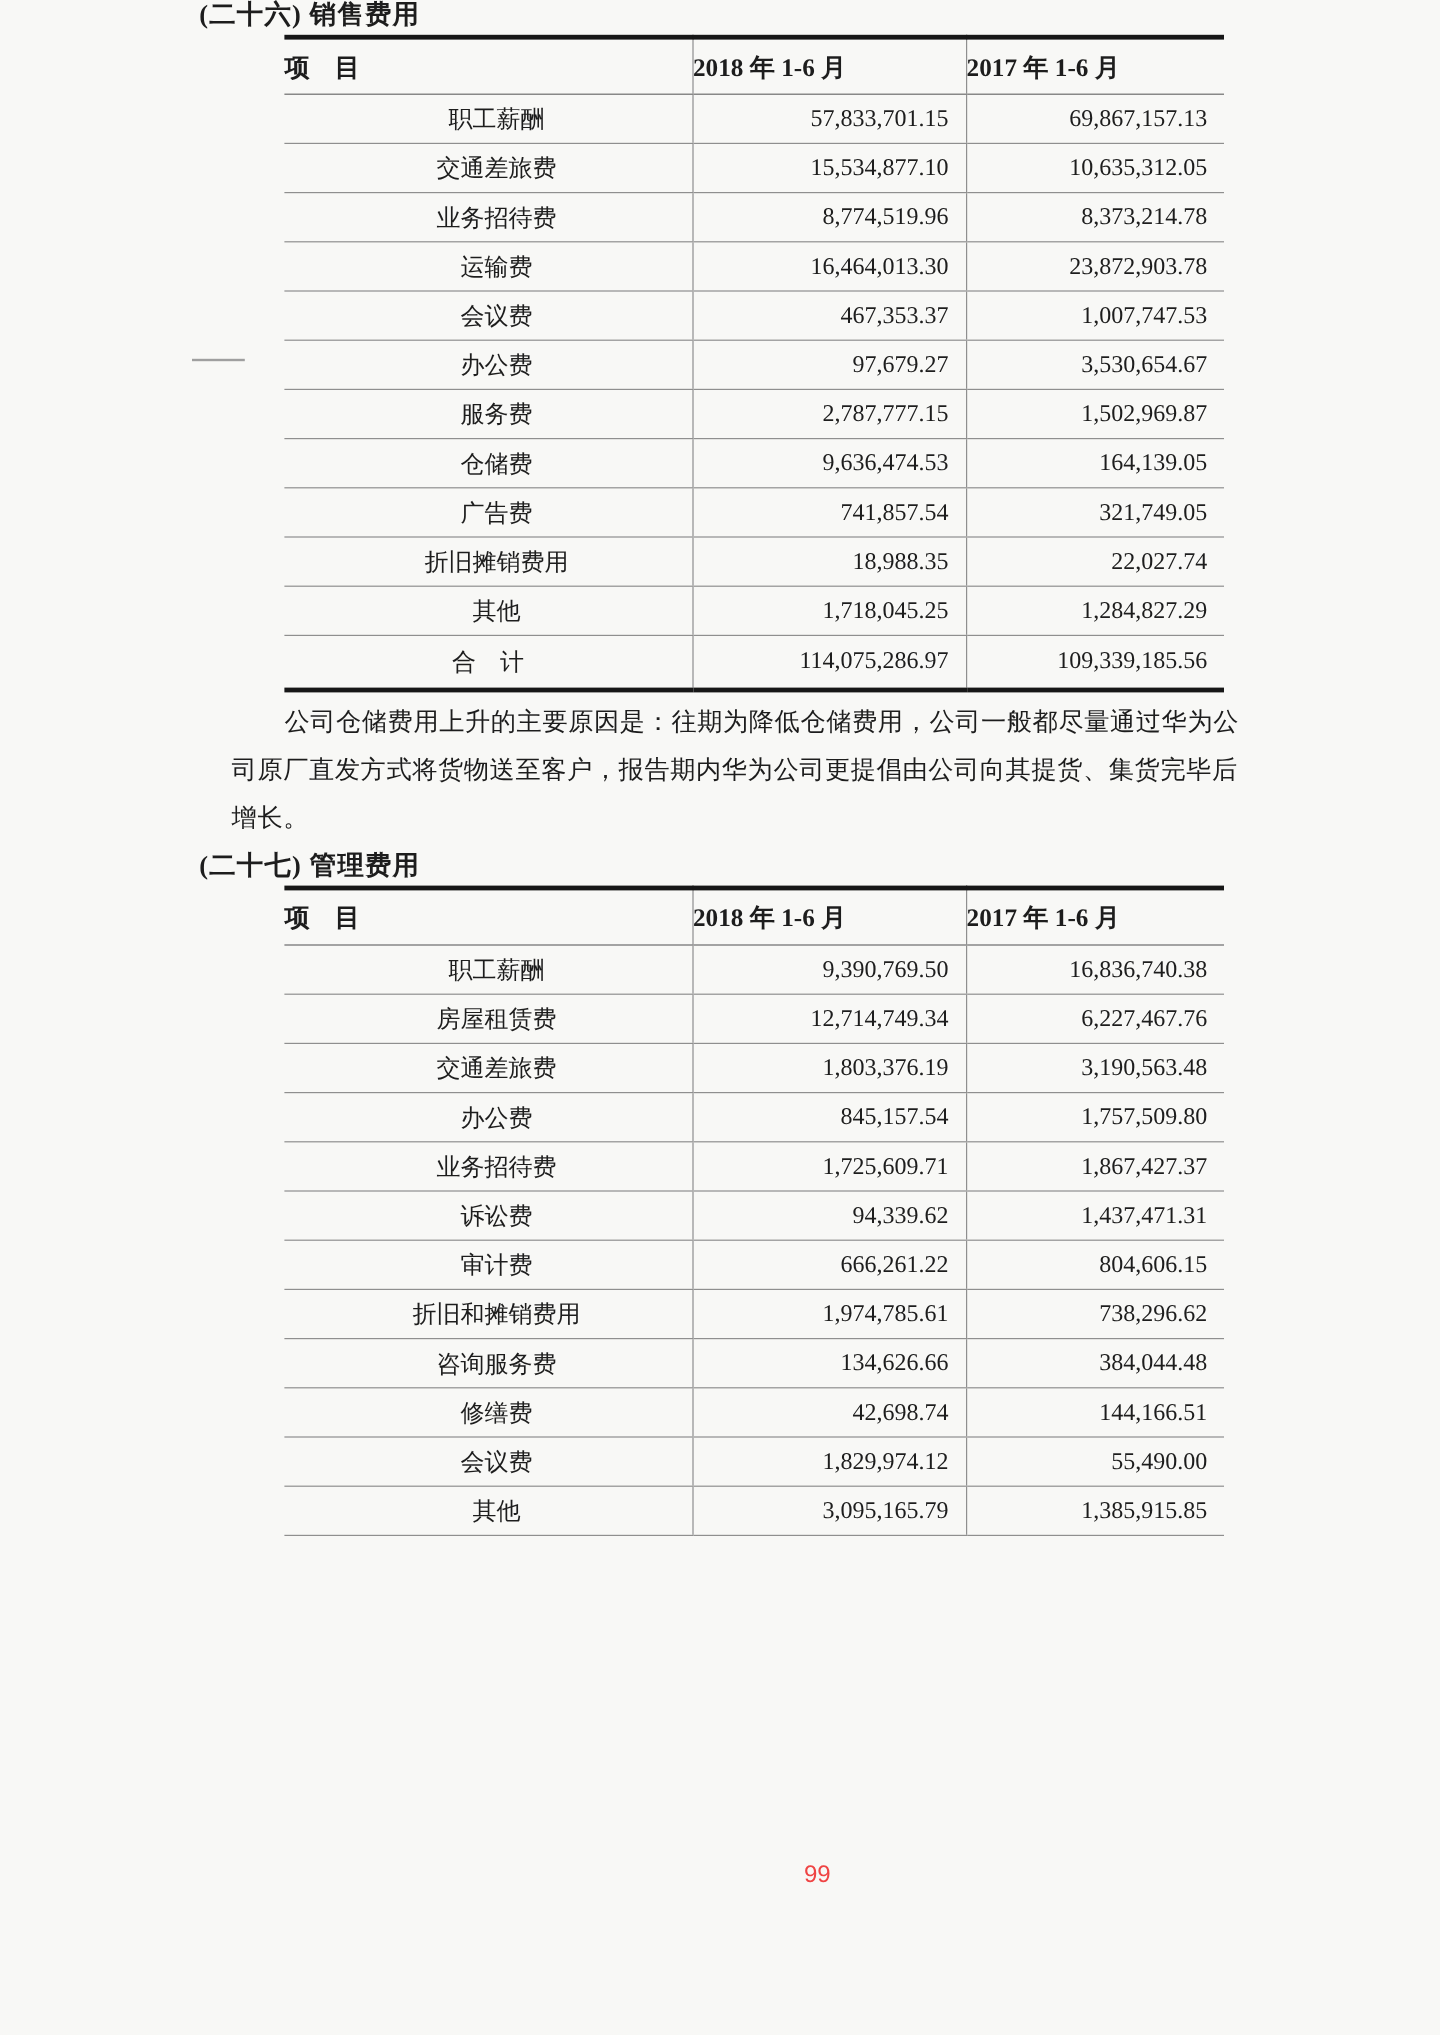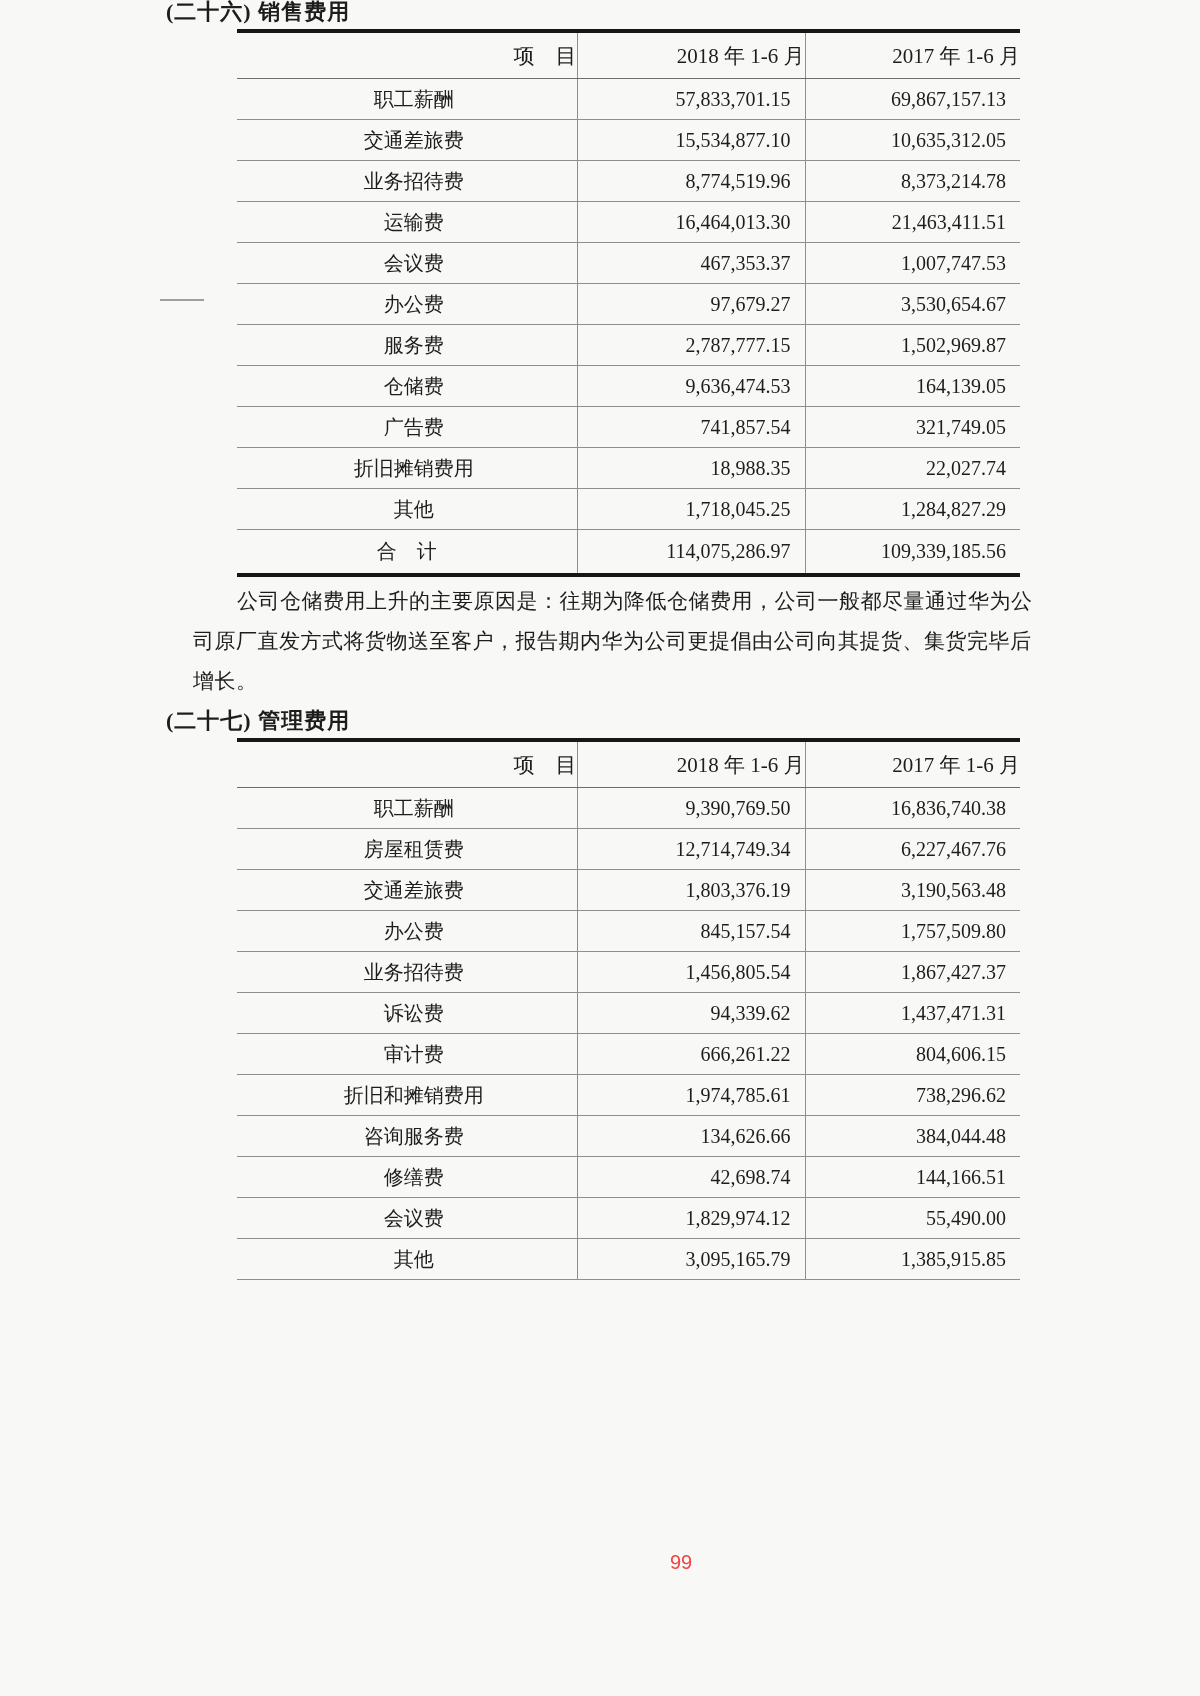--- a/index.html
+++ b/index.html
@@ -26,23 +26,23 @@
     width:783px;
     border-collapse:collapse;
     table-layout:fixed;
     border-top:4px solid #171717;
   }
   table.fin-table col.c1 { width:340px; }
   table.fin-table col.c2 { width:228px; }
   table.fin-table col.c3 { width:215px; }
   table.fin-table th {
     height:45px;
-    font-weight:normal;
+    font-weight:bold;
     font-size:21px;
-    text-align:right;
+    text-align:left;
     border-bottom:1px solid #6d6d6d;
     padding:0;
   }
   table.fin-table td {
     height:40px;
     font-size:20px;
     border-bottom:1px solid #8f8f8f;
     padding:0;
     vertical-align:middle;
   }
@@ -117,21 +117,21 @@
             <td>10,635,312.05</td>
           </tr>
           <tr>
             <td>业务招待费</td>
             <td>8,774,519.96</td>
             <td>8,373,214.78</td>
           </tr>
           <tr>
             <td>运输费</td>
             <td>16,464,013.30</td>
-            <td>21,463,411.51</td>
+            <td>23,872,903.78</td>
           </tr>
           <tr>
             <td>会议费</td>
             <td>467,353.37</td>
             <td>1,007,747.53</td>
           </tr>
           <tr>
             <td>办公费</td>
             <td>97,679.27</td>
             <td>3,530,654.67</td>
@@ -212,21 +212,21 @@
             <td>1,803,376.19</td>
             <td>3,190,563.48</td>
           </tr>
           <tr>
             <td>办公费</td>
             <td>845,157.54</td>
             <td>1,757,509.80</td>
           </tr>
           <tr>
             <td>业务招待费</td>
-            <td>1,456,805.54</td>
+            <td>1,725,609.71</td>
             <td>1,867,427.37</td>
           </tr>
           <tr>
             <td>诉讼费</td>
             <td>94,339.62</td>
             <td>1,437,471.31</td>
           </tr>
           <tr>
             <td>审计费</td>
             <td>666,261.22</td>

